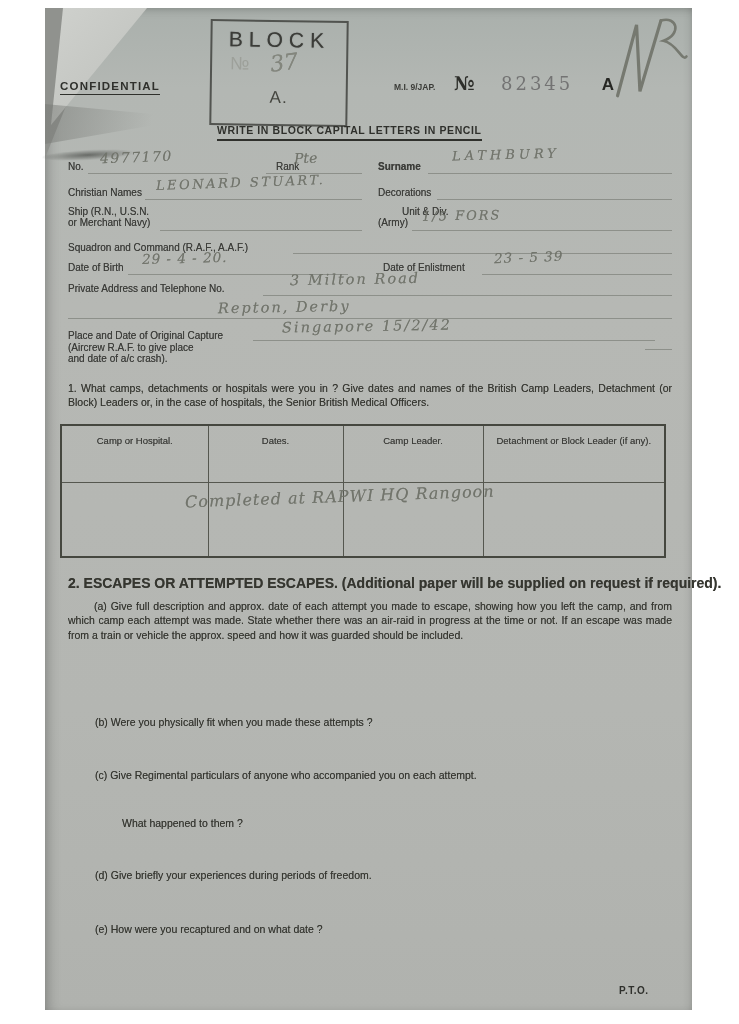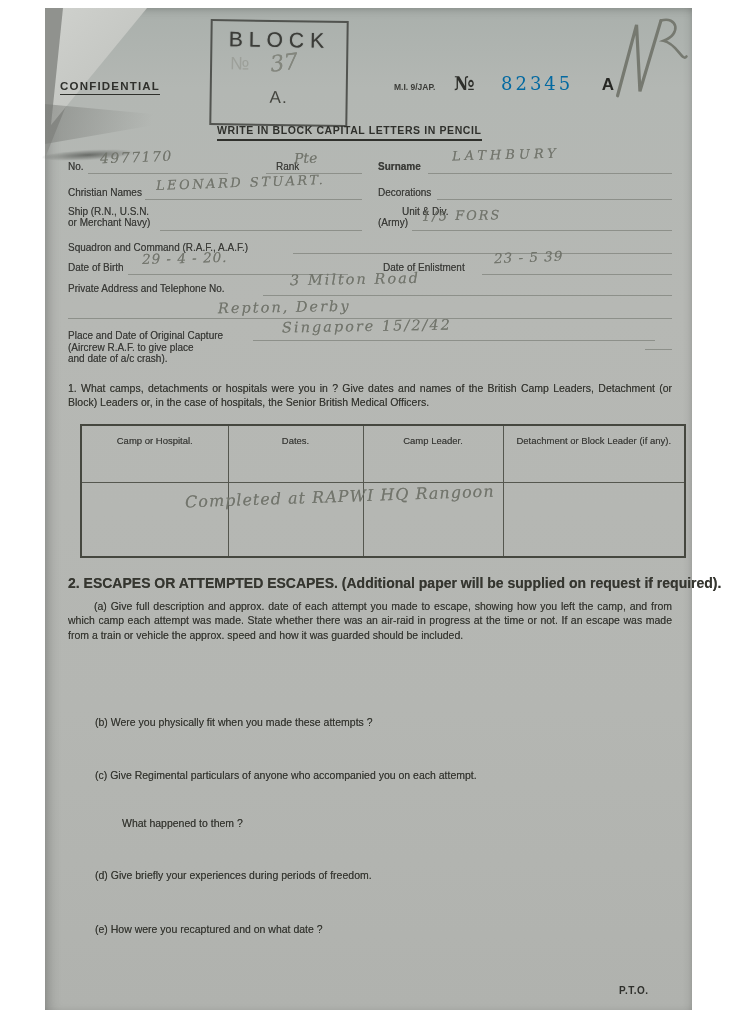--- a/index.html
+++ b/index.html
@@ -38,23 +38,23 @@
   .stamp .l1{font-size:21px;letter-spacing:6px;color:#3b3c38;margin-top:6px;
              text-shadow:0 0 1px rgba(55,57,53,.6);}
   .stamp .mid{position:relative;height:34px;width:100%;}
   .stamp .nosign{position:absolute;left:18px;top:2px;font-size:18px;color:#9da09a;}
   .stamp .num{position:absolute;left:58px;top:-2px;font-size:22px;color:#83867d;
               font-family:"DejaVu Serif",serif;font-style:italic;transform:rotate(-8deg);}
   .stamp .l3{font-size:17px;color:#44453f;margin-top:2px;letter-spacing:1px;}
   .refline{white-space:nowrap;}
   .ref-prefix{font-size:8.5px;font-weight:bold;color:#3b3c38;}
   .ref-no{font-size:19px;font-weight:bold;font-family:"DejaVu Serif",serif;color:#2d2e2a;}
-  .ref-num{font-size:18px;font-family:"DejaVu Serif",serif;letter-spacing:3px;color:#0369a1;}
+  .ref-num{font-size:18px;font-family:"DejaVu Serif",serif;letter-spacing:3px;color:#737373;}
   .ref-a{font-size:17px;font-weight:bold;color:#262723;}
-  table.camps{position:absolute;left:80px;top:424px;width:604px;height:134px;
+  table.camps{position:absolute;left:60px;top:424px;width:604px;height:134px;
               border-collapse:collapse;table-layout:fixed;padding-left:32px;}
   table.camps th,table.camps td{border:1.2px solid #55574f;}
   table.camps{border:2.2px solid #45473f;}
   table.camps th{font-size:9.5px;font-weight:normal;color:#3c3d39;vertical-align:top;
                  padding-top:9px;height:46px;text-shadow:0 0 .4px rgba(40,40,40,.6);}
   .tbl-entry{font-size:16px;transform:rotate(-2deg);letter-spacing:1px;}
   .sub{font-size:10.5px;color:#35362f;white-space:nowrap;text-shadow:0 0 .4px rgba(40,40,40,.6);}
   .pto{font-size:10px;font-weight:bold;color:#2f302c;letter-spacing:.5px;}
   .nr-svg{position:absolute;left:612px;top:12px;transform:rotate(4deg);}
 </style>

